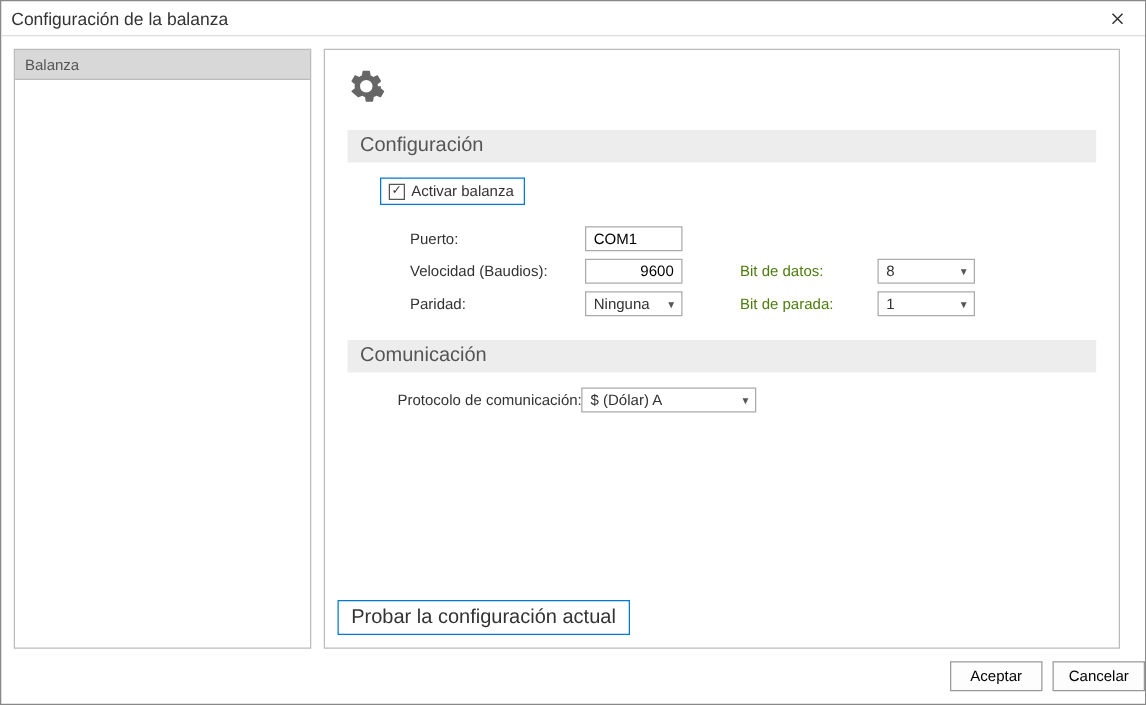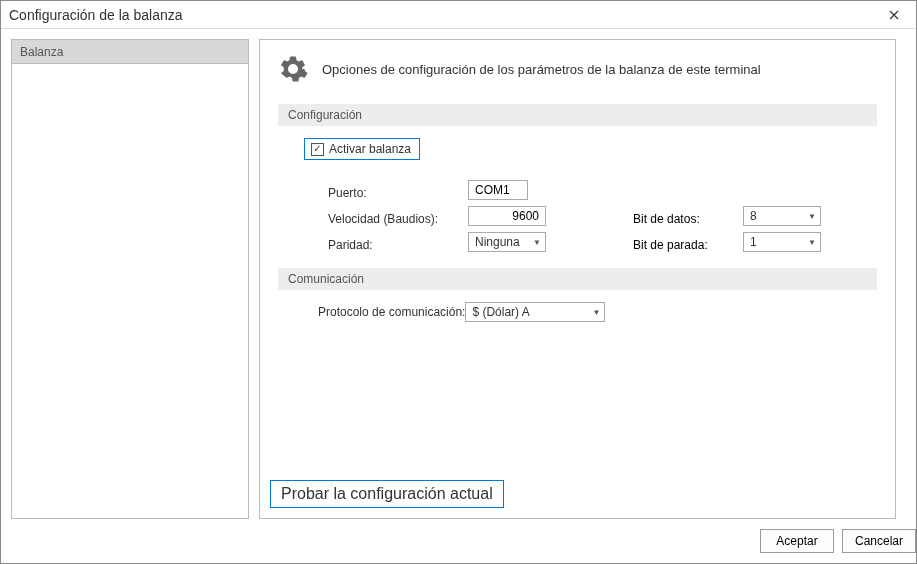--- a/index.html
+++ b/index.html
@@ -7,30 +7,30 @@
 .titlebar { display: flex; align-items: center; justify-content: space-between; height: 28px; padding: 0 0 0 8px; border-bottom: 1px solid #ddd; }
 .titlebar-title { font-size: 14px; }
 .close-btn { width: 44px; height: 28px; display: flex; align-items: center; justify-content: center; cursor: pointer; font-size: 14px; }
 .content { display: flex; padding: 10px 20px 0 10px; height: 490px; gap: 10px; }
 .sidebar { width: 238px; border: 1px solid #bbb; background: #fff; }
 .sidebar-item { height: 24px; line-height: 24px; padding: 0 8px; background: #d8d8d8; border-bottom: 1px solid #bbb; color: #555; cursor: pointer; }
 .main { flex: 1; border: 1px solid #bbb; padding: 14px 18px 10px 18px; position: relative; }
 .header { display: flex; align-items: center; gap: 14px; margin-bottom: 20px; }
 .gear-svg { width: 30px; height: 30px; }
 .header-text { font-size: 13px; color: #333; }
-.section-hdr { background: #ededed; color: #555; padding: 4px 10px; font-size: 12px; margin-bottom: 12px; }
+.section-hdr { background: #ededed; color: #555; padding: 4px 10px; font-size: 16px; margin-bottom: 12px; }
 .checkbox-wrap { display: inline-flex; align-items: center; border: 1px solid #0078d7; padding: 3px 8px 3px 6px; margin-left: 26px; margin-bottom: 14px; cursor: pointer; }
 .checkbox-box { width: 13px; height: 13px; border: 1px solid #555; margin-right: 5px; display: flex; align-items: center; justify-content: center; font-size: 10px; line-height: 1; }
 .fields { padding-left: 50px; }
-.row { display: flex; align-items: flex-end; height: 26px; }
+.row { display: flex; align-items: center; height: 26px; }
 .lbl { width: 140px; color: #333; }
-.lbl2 { width: 110px; color: #000000; margin-left: 41px; }
+.lbl2 { width: 110px; color: #4d7c0f; }
 .gap { width: 46px; }
 .txt-input { border: 1px solid #aaa; height: 20px; padding: 0 6px; font-family: inherit; font-size: 12px; }
-.w80 { width: 60px; }
+.w80 { width: 78px; }
 .w78r { width: 78px; text-align: right; }
 .select-wrap { border: 1px solid #aaa; height: 20px; display: inline-flex; align-items: center; background: #fff; cursor: pointer; }
 .select-val { padding: 0 6px; flex: 1; font-size: 12px; }
 .select-arrow { width: 16px; text-align: center; font-size: 8px; color: #555; border-left: 0; }
 .w78s { width: 78px; }
 .w28s { width: 28px; }
 .w140s { width: 140px; }
 .comm-fields { padding-left: 40px; display: flex; align-items: center; }
 .test-btn { position: absolute; left: 10px; bottom: 10px; border: 1px solid #0078d7; background: #fff; padding: 4px 10px; cursor: pointer; font-size: 16px; color: #333; }
 .footer { display: flex; justify-content: flex-end; gap: 8px; padding: 10px 0; border-top: 0; align-items: flex-end; }
@@ -51,21 +51,20 @@
 <div class="content">
   <div class="sidebar">
     <div class="sidebar-item">Balanza</div>
   </div>
 
   <div class="main">
     <div class="header">
       <svg class="gear-svg" viewBox="0 0 24 24">
           <path fill="#666" d="M12 8a4 4 0 100 8 4 4 0 000-8zm9.4 4c0 .5 0 .9-.1 1.3l2 1.6c.2.1.2.4.1.6l-1.9 3.3c-.1.2-.4.3-.6.2l-2.4-1c-.5.4-1.1.7-1.7.9l-.4 2.6c0 .2-.2.4-.5.4h-3.8c-.2 0-.4-.2-.5-.4l-.4-2.6c-.6-.2-1.2-.5-1.7-.9l-2.4 1c-.2.1-.5 0-.6-.2L2.6 15.5c-.1-.2-.1-.5.1-.6l2-1.6c-.1-.4-.1-.8-.1-1.3s0-.9.1-1.3l-2-1.6c-.2-.1-.2-.4-.1-.6l1.9-3.3c.1-.2.4-.3.6-.2l2.4 1c.5-.4 1.1-.7 1.7-.9l.4-2.6c0-.2.2-.4.5-.4h3.8c.2 0 .4.2.5.4l.4 2.6c.6.2 1.2.5 1.7.9l2.4-1c.2-.1.5 0 .6.2l1.9 3.3c.1.2.1.5-.1.6l-2 1.6c.1.4.1.8.1 1.3z"></path>
         </svg>
-      <span class="header-text">Opciones de configuración de los parámetros de la balanza de este terminal</span>
     </div>
 
     <div class="section-hdr">Configuración</div>
 
     <div class="checkbox-wrap">
       <span class="checkbox-box">✓</span>
       <span>Activar balanza</span>
     </div>
 
     <div class="fields">

